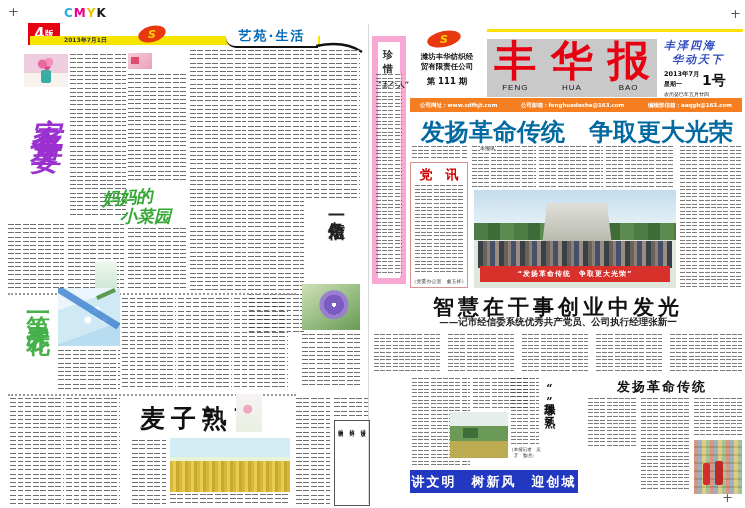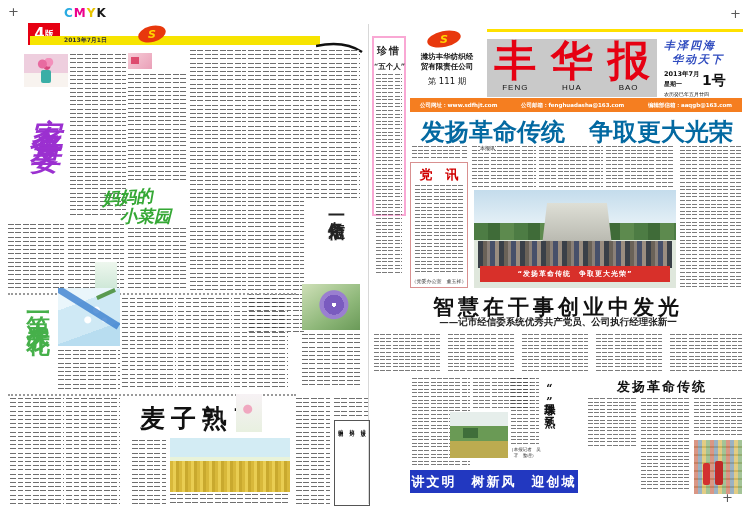--- a/index.html
+++ b/index.html
@@ -60,20 +60,21 @@
   <div class="pagebadge">
     <span style="font-size:15px;">4</span>
       <span style="font-size:9px;">版</span>
   </div>
   <div class="ystripe"></div>
   <div class="abs" style="left:64px;top:36px;font-size:6px;font-weight:bold;color:#333;">2013年7月1日</div>
   <svg class="abs" style="left:136px;top:23px;" width="32" height="22">
     <ellipse cx="16" cy="11" rx="14" ry="8" fill="#e8380d" transform="rotate(-14 16 11)"></ellipse>
     <text x="16" y="15" font-size="11" font-style="italic" font-weight="bold" fill="#ffd400" text-anchor="middle">S</text>
   </svg>
+  <div class="sectab">艺苑·生活</div>
   <svg class="abs" style="left:316px;top:38px;" width="48" height="16">
     <path d="M0 8 Q 28 2 46 14" stroke="#111" stroke-width="2.5" fill="none"></path>
   </svg>
 
   <div class="photo" style="left:24px;top:54px;width:44px;height:33px;background:linear-gradient(180deg,#eecede 0 58%,#f8f3ef 58%);">
     <div class="abs" style="left:13px;top:4px;width:18px;height:12px;background:
       radial-gradient(circle at 30% 50%,#e86aa0 0 4px,transparent 5px),
       radial-gradient(circle at 65% 35%,#f390bb 0 4px,transparent 5px),
       radial-gradient(circle at 55% 70%,#d8487e 0 3px,transparent 4px);"></div>
     <div class="abs" style="left:17px;top:16px;width:10px;height:13px;background:#3aaea6;border-radius:2px;"></div>
@@ -132,35 +133,35 @@
   <div class="gk" style="left:170px;top:494px;width:120px;height:11px;"></div>
   <div class="gk" style="left:296px;top:398px;width:34px;height:107px;"></div>
   <div class="gk" style="left:334px;top:398px;width:34px;height:18px;"></div>
 
   <div class="staffbox">
     <div class="staffcol">编辑</div>
     <div class="staffcol">校对</div>
     <div class="staffcol">排版</div>
   </div>
 
-  <div class="abs" style="left:372px;top:36px;width:34px;height:180px;border:2px solid #f9a8d4;box-sizing:border-box;">
+  <div class="abs" style="left:372px;top:36px;width:34px;height:248px;border:6px solid #f9a8d4;box-sizing:border-box;">
     <div style="text-align:center;margin-top:6px;font-size:10px;font-weight:bold;letter-spacing:2px;" class="serif">珍惜</div>
     <div style="text-align:center;margin-top:4px;font-size:7.5px;font-weight:bold;white-space:nowrap;" class="serif">“五个人”</div>
   </div>
   <div class="gk2" style="left:376px;top:74px;width:26px;height:202px;"></div>
 
   <svg class="abs" style="left:424px;top:29px;" width="40" height="20">
     <ellipse cx="20" cy="10" rx="17" ry="8" fill="#e8380d" transform="rotate(-12 20 10)"></ellipse>
     <text x="20" y="14" font-size="11" font-style="italic" font-weight="bold" fill="#ffd400" text-anchor="middle">S</text>
   </svg>
   <div class="abs" style="left:410px;top:52px;width:74px;text-align:center;font-size:7.5px;font-weight:bold;color:#111;line-height:1.35;">
     <div>潍坊丰华纺织经</div>
     <div>贸有限责任公司</div>
   </div>
-  <div class="abs" style="left:410px;top:76px;width:74px;text-align:center;font-size:8.5px;font-weight:normal;color:#111;">第 111 期</div>
+  <div class="abs" style="left:410px;top:76px;width:74px;text-align:center;font-size:8.5px;font-weight:bold;color:#111;">第 111 期</div>
 
   <div class="abs" style="left:487px;top:29px;width:256px;height:3px;background:#ffe100;"></div>
   <div class="mastband">
     <div class="mastcol">
       <div class="mastchar">丰</div>
       <div class="mastpy">FENG</div>
     </div>
     <div class="mastcol">
       <div class="mastchar">华</div>
       <div class="mastpy">HUA</div>

